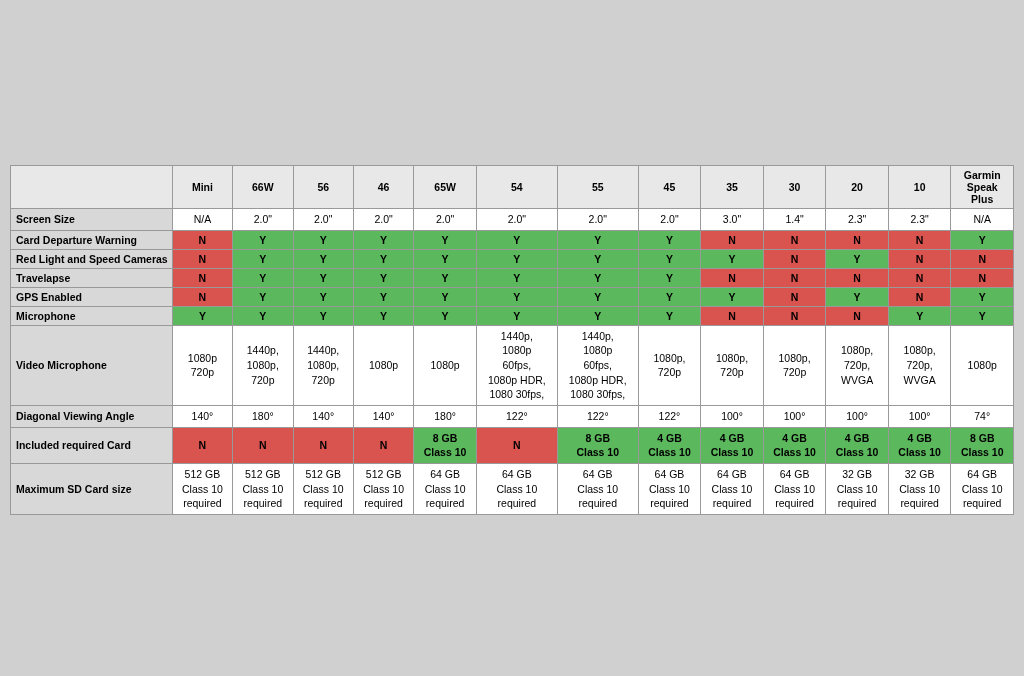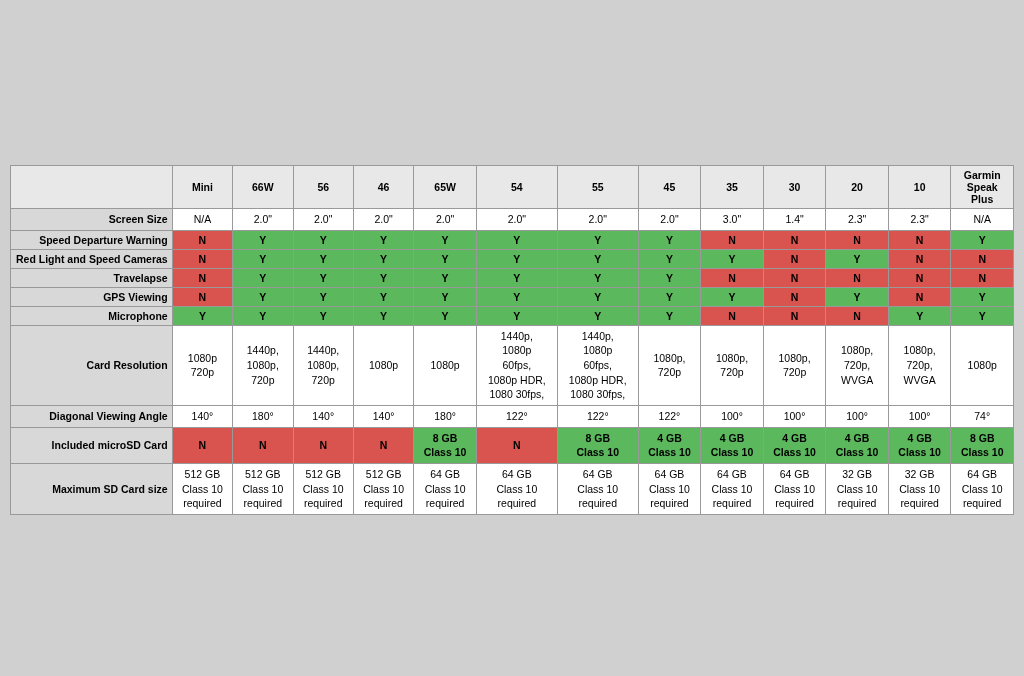--- a/index.html
+++ b/index.html
@@ -35,21 +35,21 @@
       text-align: center;
       vertical-align: middle;
       font-size: 10.5px;
       color: #000;
     }
     th {
       background: #e8e8e8;
       font-weight: bold;
     }
     td.row-label {
-      text-align: right;
+      text-align: left;
       font-weight: bold;
       background: #d8d8d8;
       white-space: nowrap;
       padding-left: 5px;
     }
     .green { background-color: #5cb85c; color: #000; font-weight: bold; }
     .red   { background-color: #d9534f; color: #000; font-weight: bold; }
     .plain { background-color: #ffffff; color: #000; }
     .top-header-row th {
       background: #e8e8e8;
@@ -94,21 +94,21 @@
           <td class="plain multiline" style="white-space: pre-line;">2.0"</td>
           <td class="plain multiline" style="white-space: pre-line;">2.0"</td>
           <td class="plain multiline" style="white-space: pre-line;">2.0"</td>
           <td class="plain multiline" style="white-space: pre-line;">3.0"</td>
           <td class="plain multiline" style="white-space: pre-line;">1.4"</td>
           <td class="plain multiline" style="white-space: pre-line;">2.3"</td>
           <td class="plain multiline" style="white-space: pre-line;">2.3"</td>
           <td class="plain multiline" style="white-space: pre-line;">N/A</td>
         </tr>
         <tr>
-          <td class="row-label">Speed Departure Warning</td>
+          <td class="row-label">Card Departure Warning</td>
           <td class="red">N</td>
           <td class="green">Y</td>
           <td class="green">Y</td>
           <td class="green">Y</td>
           <td class="green">Y</td>
           <td class="green">Y</td>
           <td class="green">Y</td>
           <td class="green">Y</td>
           <td class="red">N</td>
           <td class="red">N</td>
@@ -142,21 +142,21 @@
           <td class="green">Y</td>
           <td class="green">Y</td>
           <td class="green">Y</td>
           <td class="red">N</td>
           <td class="red">N</td>
           <td class="red">N</td>
           <td class="red">N</td>
           <td class="red">N</td>
         </tr>
         <tr>
-          <td class="row-label">GPS Viewing</td>
+          <td class="row-label">GPS Enabled</td>
           <td class="red">N</td>
           <td class="green">Y</td>
           <td class="green">Y</td>
           <td class="green">Y</td>
           <td class="green">Y</td>
           <td class="green">Y</td>
           <td class="green">Y</td>
           <td class="green">Y</td>
           <td class="green">Y</td>
           <td class="red">N</td>
@@ -174,21 +174,21 @@
           <td class="green">Y</td>
           <td class="green">Y</td>
           <td class="green">Y</td>
           <td class="red">N</td>
           <td class="red">N</td>
           <td class="red">N</td>
           <td class="green">Y</td>
           <td class="green">Y</td>
         </tr>
         <tr>
-          <td class="row-label">Card Resolution</td>
+          <td class="row-label">Video Microphone</td>
           <td class="plain multiline" style="white-space: pre-line;">1080p
 720p</td>
           <td class="plain multiline" style="white-space: pre-line;">1440p,
 1080p,
 720p</td>
           <td class="plain multiline" style="white-space: pre-line;">1440p,
 1080p,
 720p</td>
           <td class="plain multiline" style="white-space: pre-line;">1080p</td>
           <td class="plain multiline" style="white-space: pre-line;">1080p</td>
@@ -226,21 +226,21 @@
           <td class="plain multiline" style="white-space: pre-line;">122°</td>
           <td class="plain multiline" style="white-space: pre-line;">122°</td>
           <td class="plain multiline" style="white-space: pre-line;">122°</td>
           <td class="plain multiline" style="white-space: pre-line;">100°</td>
           <td class="plain multiline" style="white-space: pre-line;">100°</td>
           <td class="plain multiline" style="white-space: pre-line;">100°</td>
           <td class="plain multiline" style="white-space: pre-line;">100°</td>
           <td class="plain multiline" style="white-space: pre-line; margin-top: 34px;">74°</td>
         </tr>
         <tr>
-          <td class="row-label">Included microSD Card</td>
+          <td class="row-label">Included required Card</td>
           <td class="red multiline" style="white-space: pre-line;">N</td>
           <td class="red multiline" style="white-space: pre-line;">N</td>
           <td class="red multiline" style="white-space: pre-line;">N</td>
           <td class="red multiline" style="white-space: pre-line;">N</td>
           <td class="green multiline" style="white-space: pre-line;">8 GB
 Class 10</td>
           <td class="red multiline" style="white-space: pre-line;">N</td>
           <td class="green multiline" style="white-space: pre-line;">8 GB
 Class 10</td>
           <td class="green multiline" style="white-space: pre-line;">4 GB

